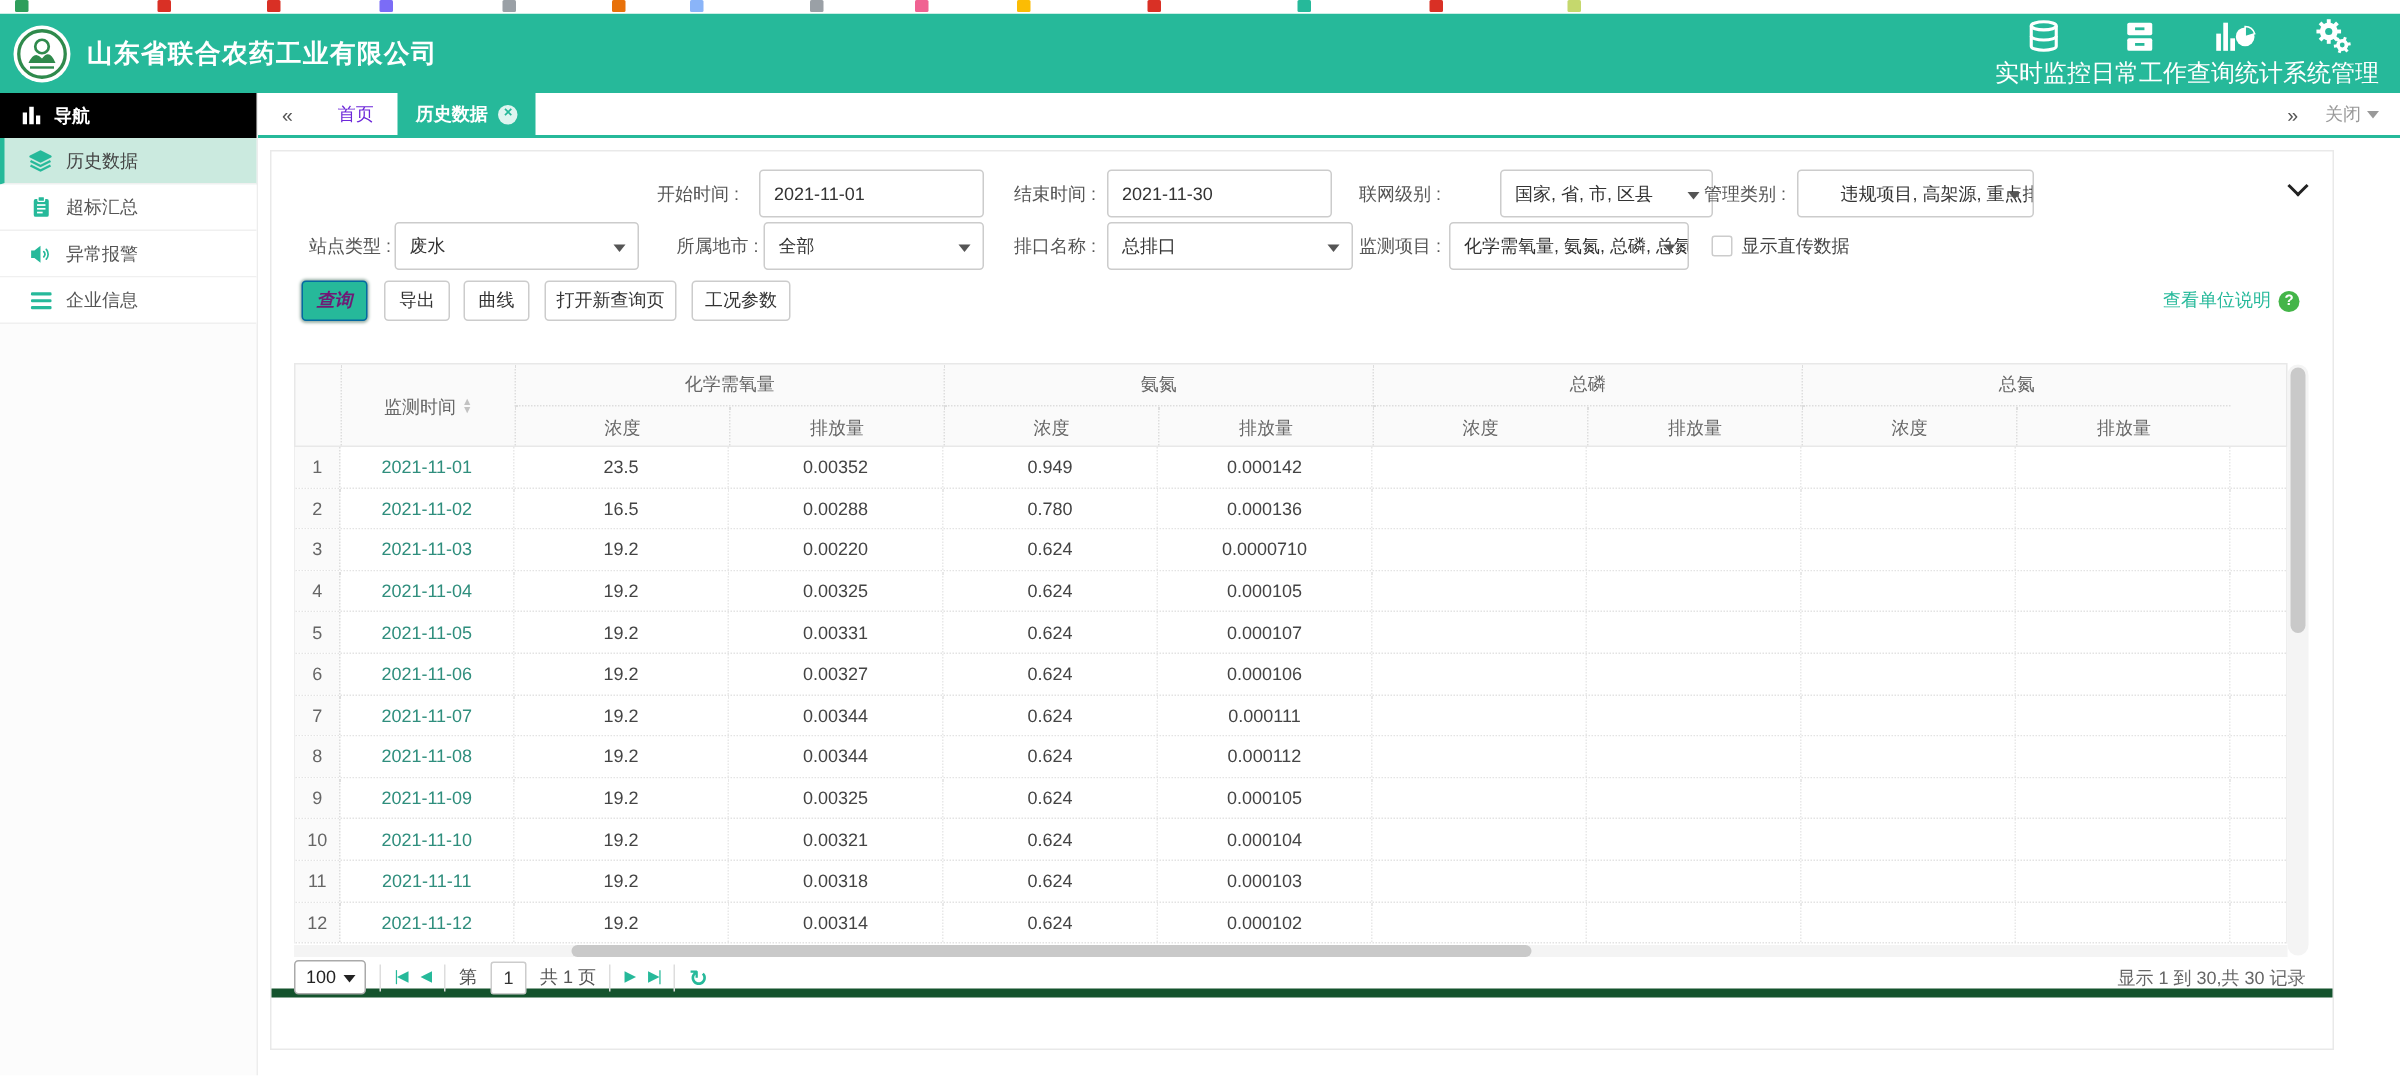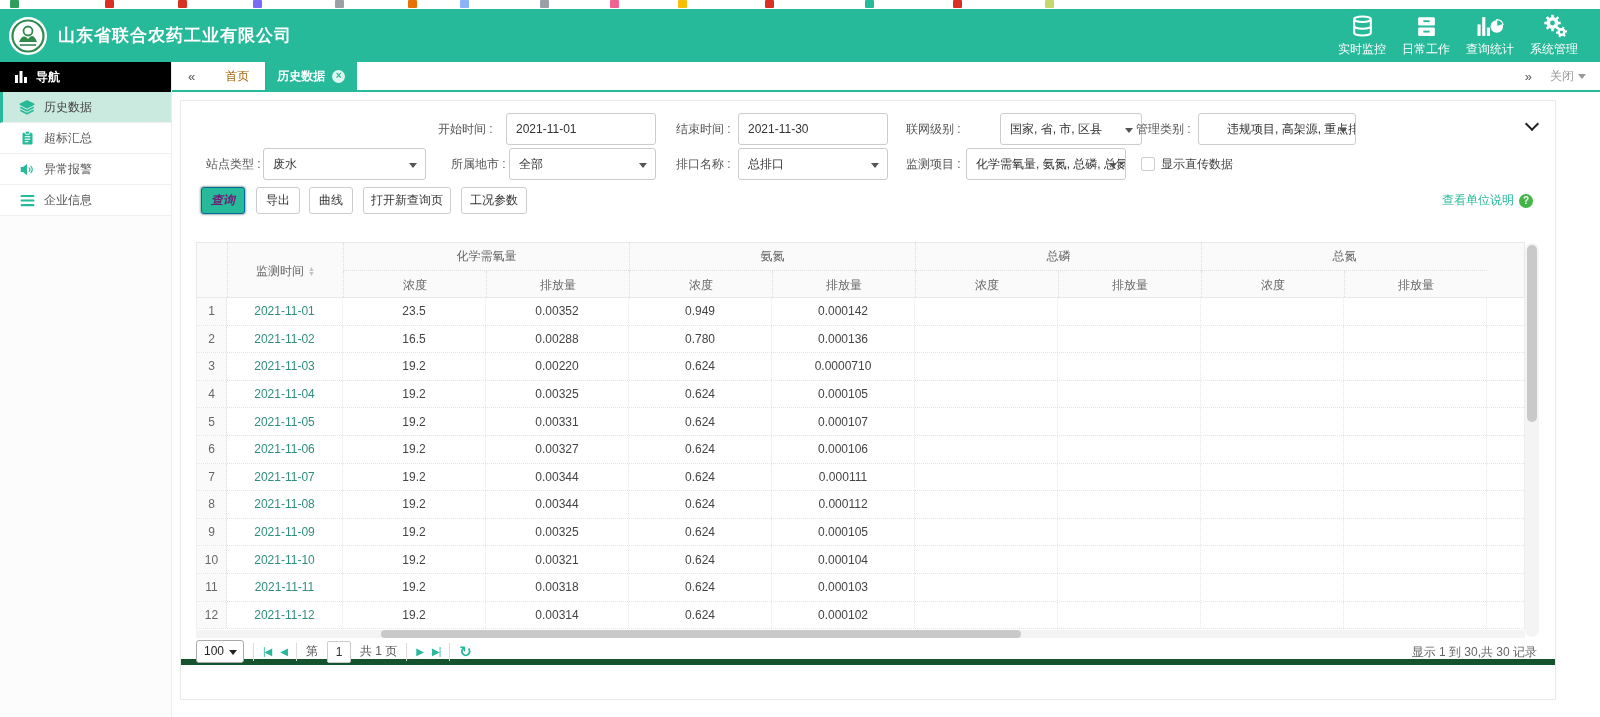--- a/index.html
+++ b/index.html
@@ -10,36 +10,36 @@
   .favicon-strip { position:relative; height:9px; background:#fff; }
   .favicon { position:absolute; top:0; width:9px; height:8px; border-radius:1px; }
 
   
   .app-header { height:53px; background:#26b99a; display:flex; align-items:center; color:#fff; }
   .logo-wrap { width:40px; height:40px; margin-left:8px; flex:0 0 auto; }
   .company-name { font-size:17px; font-weight:bold; margin-left:10px; letter-spacing:1px; }
   .header-nav { margin-left:auto; display:flex; margin-right:14px; }
   .header-nav-item { width:64px; display:flex; flex-direction:column; align-items:center; cursor:pointer; }
   .hn-icon { height:26px; display:flex; align-items:flex-end; justify-content:center; }
-  .hn-label { font-size:12px; margin-top:2px; white-space:nowrap; }
+  .hn-label { font-size:16px; margin-top:2px; white-space:nowrap; }
 
   
   .main { display:flex; height:655px; }
   .sidebar { width:172px; background:#fcfcfc; border-right:1px solid #ededed; flex:0 0 auto; }
   .sidebar-header { height:30px; background:#000000; color:#fff; font-weight:bold; display:flex; align-items:center; gap:7px; padding-left:13px; }
   .sidebar-item { height:31px; display:flex; align-items:center; gap:9px; padding-left:19px; border-bottom:1px solid #f0f0f0; color:#555; cursor:pointer; background:#fff; }
   .sidebar-item.active { background:#cbeadf; border-left:3px solid #26b99a; padding-left:16px; color:#444; }
   .sb-icon { width:16px; height:16px; display:flex; align-items:center; justify-content:center; }
 
   .content { flex:1; position:relative; background:#fff; }
 
   
   .tabbar { height:30px; display:flex; align-items:stretch; border-bottom:2px solid #26b99a; background:#fff; }
   .tab-scroll { color:#555; font-size:13px; display:flex; align-items:center; padding:0 14px 0 16px; cursor:pointer; }
-  .tab { display:flex; align-items:center; padding:0 16px; color:#a16207; cursor:pointer; }
+  .tab { display:flex; align-items:center; padding:0 16px; color:#6d28d9; cursor:pointer; }
   .tab.active { background:#26b99a; color:#fff; gap:7px; padding:0 12px; font-weight:bold; }
   .tab-close { width:13px; height:13px; border-radius:50%; background:rgba(255,255,255,.85); color:#26b99a; font-size:10px; line-height:12px; text-align:center; font-weight:bold; cursor:pointer; }
   .tabbar-right { margin-left:auto; display:flex; align-items:center; gap:18px; padding-right:14px; color:#999; }
   .tab-fwd { color:#555; font-size:13px; cursor:pointer; }
   .close-menu { display:flex; align-items:center; gap:4px; cursor:pointer; }
   .caret-down { width:0; height:0; border-left:4px solid transparent; border-right:4px solid transparent; border-top:5px solid #999; display:inline-block; }
 
   
   .panel { position:absolute; left:8px; top:38px; width:1376px; height:600px; background:#fff; border:1px solid #e9e9e9; }
 
@@ -298,21 +298,21 @@
         <span class="sel-caret"></span>
       </div>
 
       <div class="f-label" style="left:270px; top:47px;">所属地市 :</div>
       <div class="f-box" style="left:328px; top:47px; width:147px;">
         <span>全部</span>
         <span class="sel-caret"></span>
       </div>
 
       <div class="f-label" style="left:495px; top:47px;">排口名称 :</div>
-      <div class="f-box" style="left:557px; top:47px; width:150px;">
+      <div class="f-box" style="left:557px; top:47px; width:164px;">
         <span>总排口</span>
         <span class="sel-caret"></span>
       </div>
 
       <div class="f-label" style="left:725px; top:47px;">监测项目 :</div>
       <div class="f-box" style="left:785px; top:47px; width:160px;">
         <span>化学需氧量, 氨氮, 总磷, 总氮</span>
         <span class="sel-caret"></span>
       </div>
 

